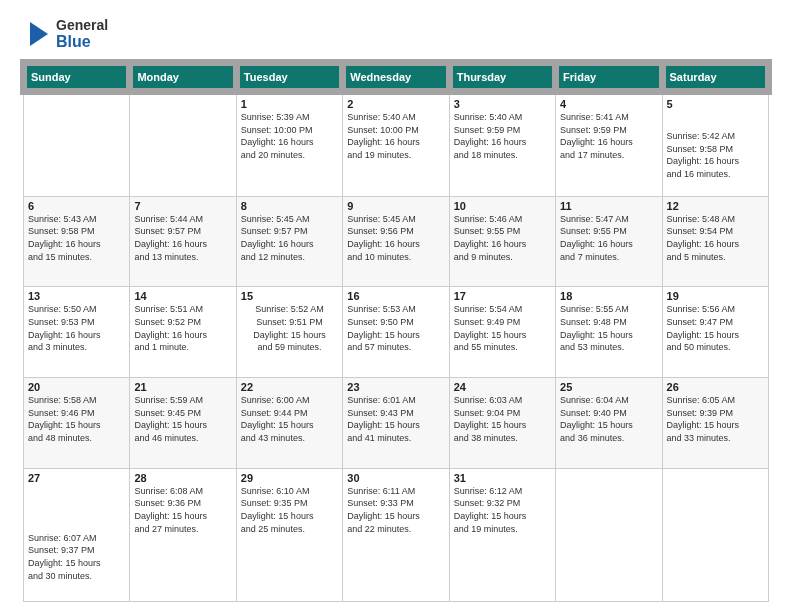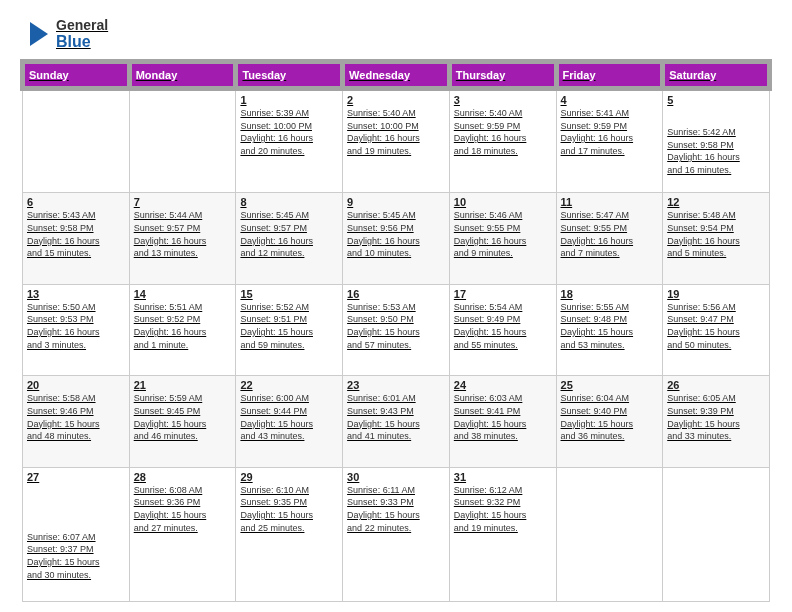--- a/index.html
+++ b/index.html
@@ -9,21 +9,20 @@
       width: 792px;
       height: 612px;
       overflow: hidden;
     }
     .page {
       width: 792px;
       height: 612px;
       padding: 18px 20px 10px 20px;
       display: flex;
       flex-direction: column;
-      text-decoration: underline;
     }
     .header {
       display: flex;
       justify-content: space-between;
       align-items: flex-start;
       margin-bottom: 8px;
     }
     .logo-area {
       display: flex;
       flex-direction: column;
@@ -48,27 +47,27 @@
       color: #555;
     }
     .calendar {
       flex: 1;
       border: 1px solid #ccc;
       border-collapse: collapse;
       width: 100%;
       table-layout: fixed;
     }
     .calendar th {
-      background-color: #a21caf;
+      background-color: #0f766e;
       color: #fff;
       font-size: 11px;
       font-weight: bold;
       padding: 5px 4px;
       text-align: left;
-      border: 5px solid #a3a3a3;
+      border: 7px solid #a3a3a3;
     }
     .calendar td {
       border: 1px solid #ccc;
       vertical-align: top;
       padding: 3px 4px;
       font-size: 9.5px;
       color: #333;
       background: #fff;
       height: 80px;
     }
@@ -226,21 +225,21 @@
           </td>
           <td>
             <div class="day-num">14</div>
             <div class="day-info" style="white-space: pre-line;">Sunrise: 5:51 AM
 Sunset: 9:52 PM
 Daylight: 16 hours
 and 1 minute.</div>
           </td>
           <td>
             <div class="day-num">15</div>
-            <div class="day-info" style="white-space: pre-line;">Sunrise: 5:52 AM
+            <div class="day-info" style="white-space: pre-line; text-align: center;">Sunrise: 5:52 AM
 Sunset: 9:51 PM
 Daylight: 15 hours
 and 59 minutes.</div>
           </td>
           <td>
             <div class="day-num">16</div>
             <div class="day-info" style="white-space: pre-line;">Sunrise: 5:53 AM
 Sunset: 9:50 PM
 Daylight: 15 hours
 and 57 minutes.</div>
@@ -292,21 +291,21 @@
           <td>
             <div class="day-num">23</div>
             <div class="day-info" style="white-space: pre-line;">Sunrise: 6:01 AM
 Sunset: 9:43 PM
 Daylight: 15 hours
 and 41 minutes.</div>
           </td>
           <td>
             <div class="day-num">24</div>
             <div class="day-info" style="white-space: pre-line;">Sunrise: 6:03 AM
-Sunset: 9:41 PM
+Sunset: 9:04 PM
 Daylight: 15 hours
 and 38 minutes.</div>
           </td>
           <td>
             <div class="day-num">25</div>
             <div class="day-info" style="white-space: pre-line;">Sunrise: 6:04 AM
 Sunset: 9:40 PM
 Daylight: 15 hours
 and 36 minutes.</div>
           </td>

